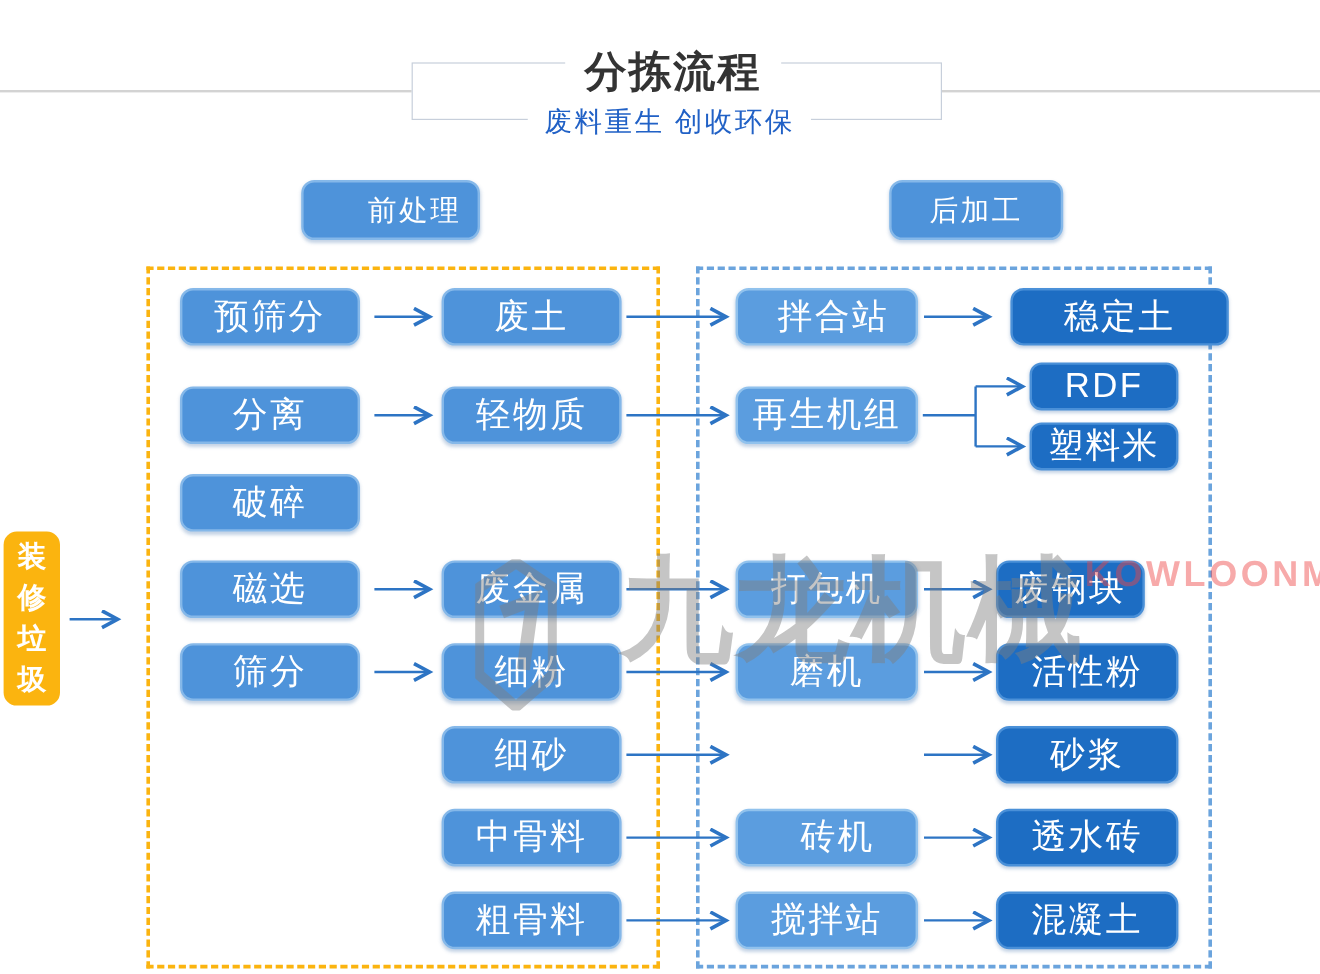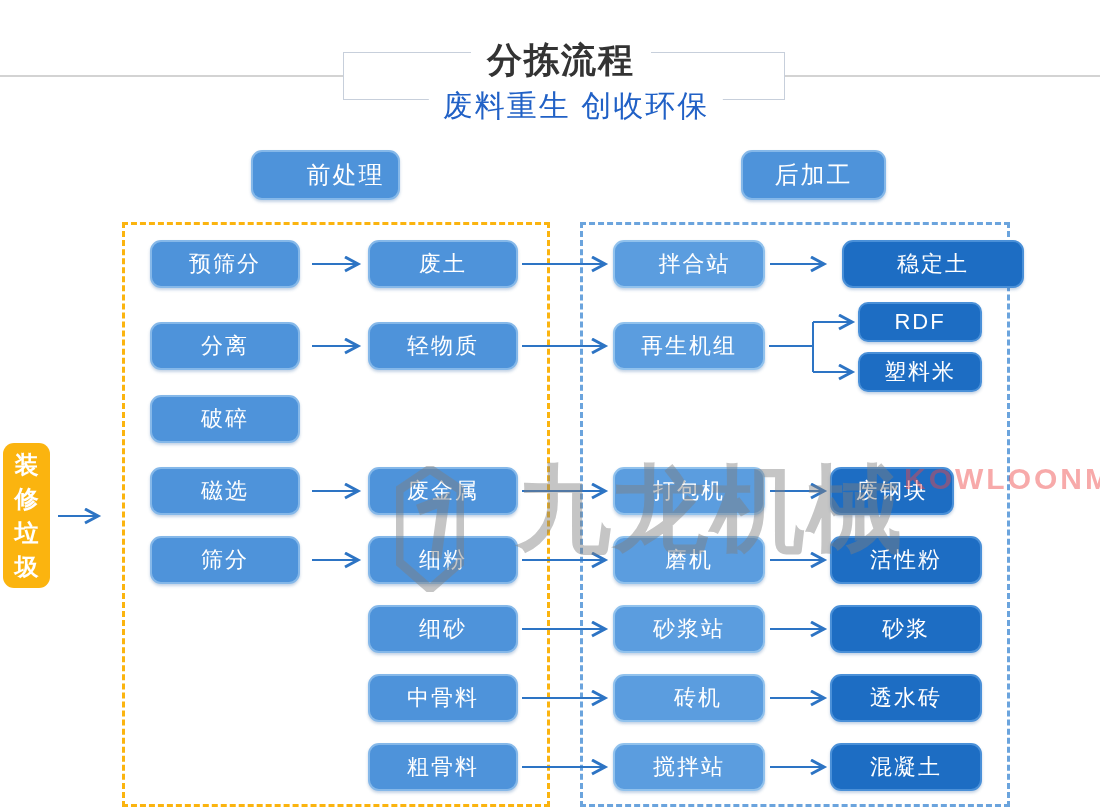--- a/index.html
+++ b/index.html
@@ -5,26 +5,26 @@
   * { margin:0; padding:0; box-sizing:border-box; }
   html,body { background:#ffffff; }
   body { font-family:"Liberation Sans","DejaVu Sans",sans-serif; }
   #canvas { position:relative; width:1100px; height:812px; background:#ffffff; overflow:hidden; }
 
   
   .header-rule { position:absolute; left:0; top:75px; width:1100px; height:2px; background:#d3d3d3; }
   .header-box  { position:absolute; left:343px; top:52px; width:442px; height:48px; background:#ffffff; border:1px solid #c7cfdb; }
   .main-title  { position:absolute; left:561px; top:37px; transform:translateX(-50%); background:#ffffff;
                  padding:0 16px; font-size:35px; font-weight:bold; color:#333333; letter-spacing:2px; white-space:nowrap; }
-  .sub-title   { position:absolute; left:576px; top:86px; transform:translateX(-50%); background:#ffffff;
-                 padding:0 14px; font-size:30px; color:#2161c6; letter-spacing:2px; white-space:nowrap; }
+  .sub-title   { position:absolute; left:558px; top:86px; transform:translateX(-50%); background:#ffffff;
+                 padding:0 14px; font-size:23px; color:#2161c6; letter-spacing:2px; white-space:nowrap; }
 
   
   .node { position:absolute; height:48px; border-radius:11px; display:flex; align-items:center; justify-content:center;
-          color:#ffffff; font-size:22px; letter-spacing:2px; white-space:nowrap;
+          color:#ffffff; font-size:29px; letter-spacing:2px; white-space:nowrap;
           box-shadow:0 2px 3px rgba(60,110,170,.30); }
   .med  { background:#4e93da; border:2px solid #85b8e9; }
   .mach { background:#5b9ddf; border:2px solid #91c2ed; }
   .dark { background:#1d6dc3; border:2px solid #4a90d8; }
   .small{ height:40px; border-radius:10px; }
 
   
   .zone { position:absolute; top:222px; height:585px; }
   .zone-yellow { left:122px; width:428px; border:3px dashed #fbb40f; }
   .zone-blue   { left:580px; width:430px; border:3px dashed #6ba4dd; }
@@ -111,21 +111,20 @@
   <div class="node med" style="left:368px; top:467px; width:150px;">废金属</div>
   <div class="node med" style="left:368px; top:536px; width:150px;">细粉</div>
   <div class="node med" style="left:368px; top:605px; width:150px;">细砂</div>
   <div class="node med" style="left:368px; top:674px; width:150px;">中骨料</div>
   <div class="node med" style="left:368px; top:743px; width:150px;">粗骨料</div>
 
   <div class="node mach" style="left:613px; top:240px; width:152px;padding-left:11px;">拌合站</div>
   <div class="node mach" style="left:613px; top:322px; width:152px;">再生机组</div>
   <div class="node mach" style="left:613px; top:467px; width:152px;">打包机</div>
   <div class="node mach" style="left:613px; top:536px; width:152px;">磨机</div>
-  <div class="node mach" style="left:613px; top:605px; width:152px;">砂浆站</div>
   <div class="node mach" style="left:613px; top:674px; width:152px;padding-left:18px;">砖机</div>
   <div class="node mach" style="left:613px; top:743px; width:152px;">搅拌站</div>
 
   <div class="node dark" style="left:842px; top:240px; width:182px;">稳定土</div>
   <div class="node dark small" style="left:858px; top:302px; width:124px;">RDF</div>
   <div class="node dark small" style="left:858px; top:352px; width:124px;">塑料米</div>
   <div class="node dark" style="left:830px; top:467px; width:124px;">废钢块</div>
   <div class="node dark" style="left:830px; top:536px; width:152px;">活性粉</div>
   <div class="node dark" style="left:830px; top:605px; width:152px;">砂浆</div>
   <div class="node dark" style="left:830px; top:674px; width:152px;">透水砖</div>

